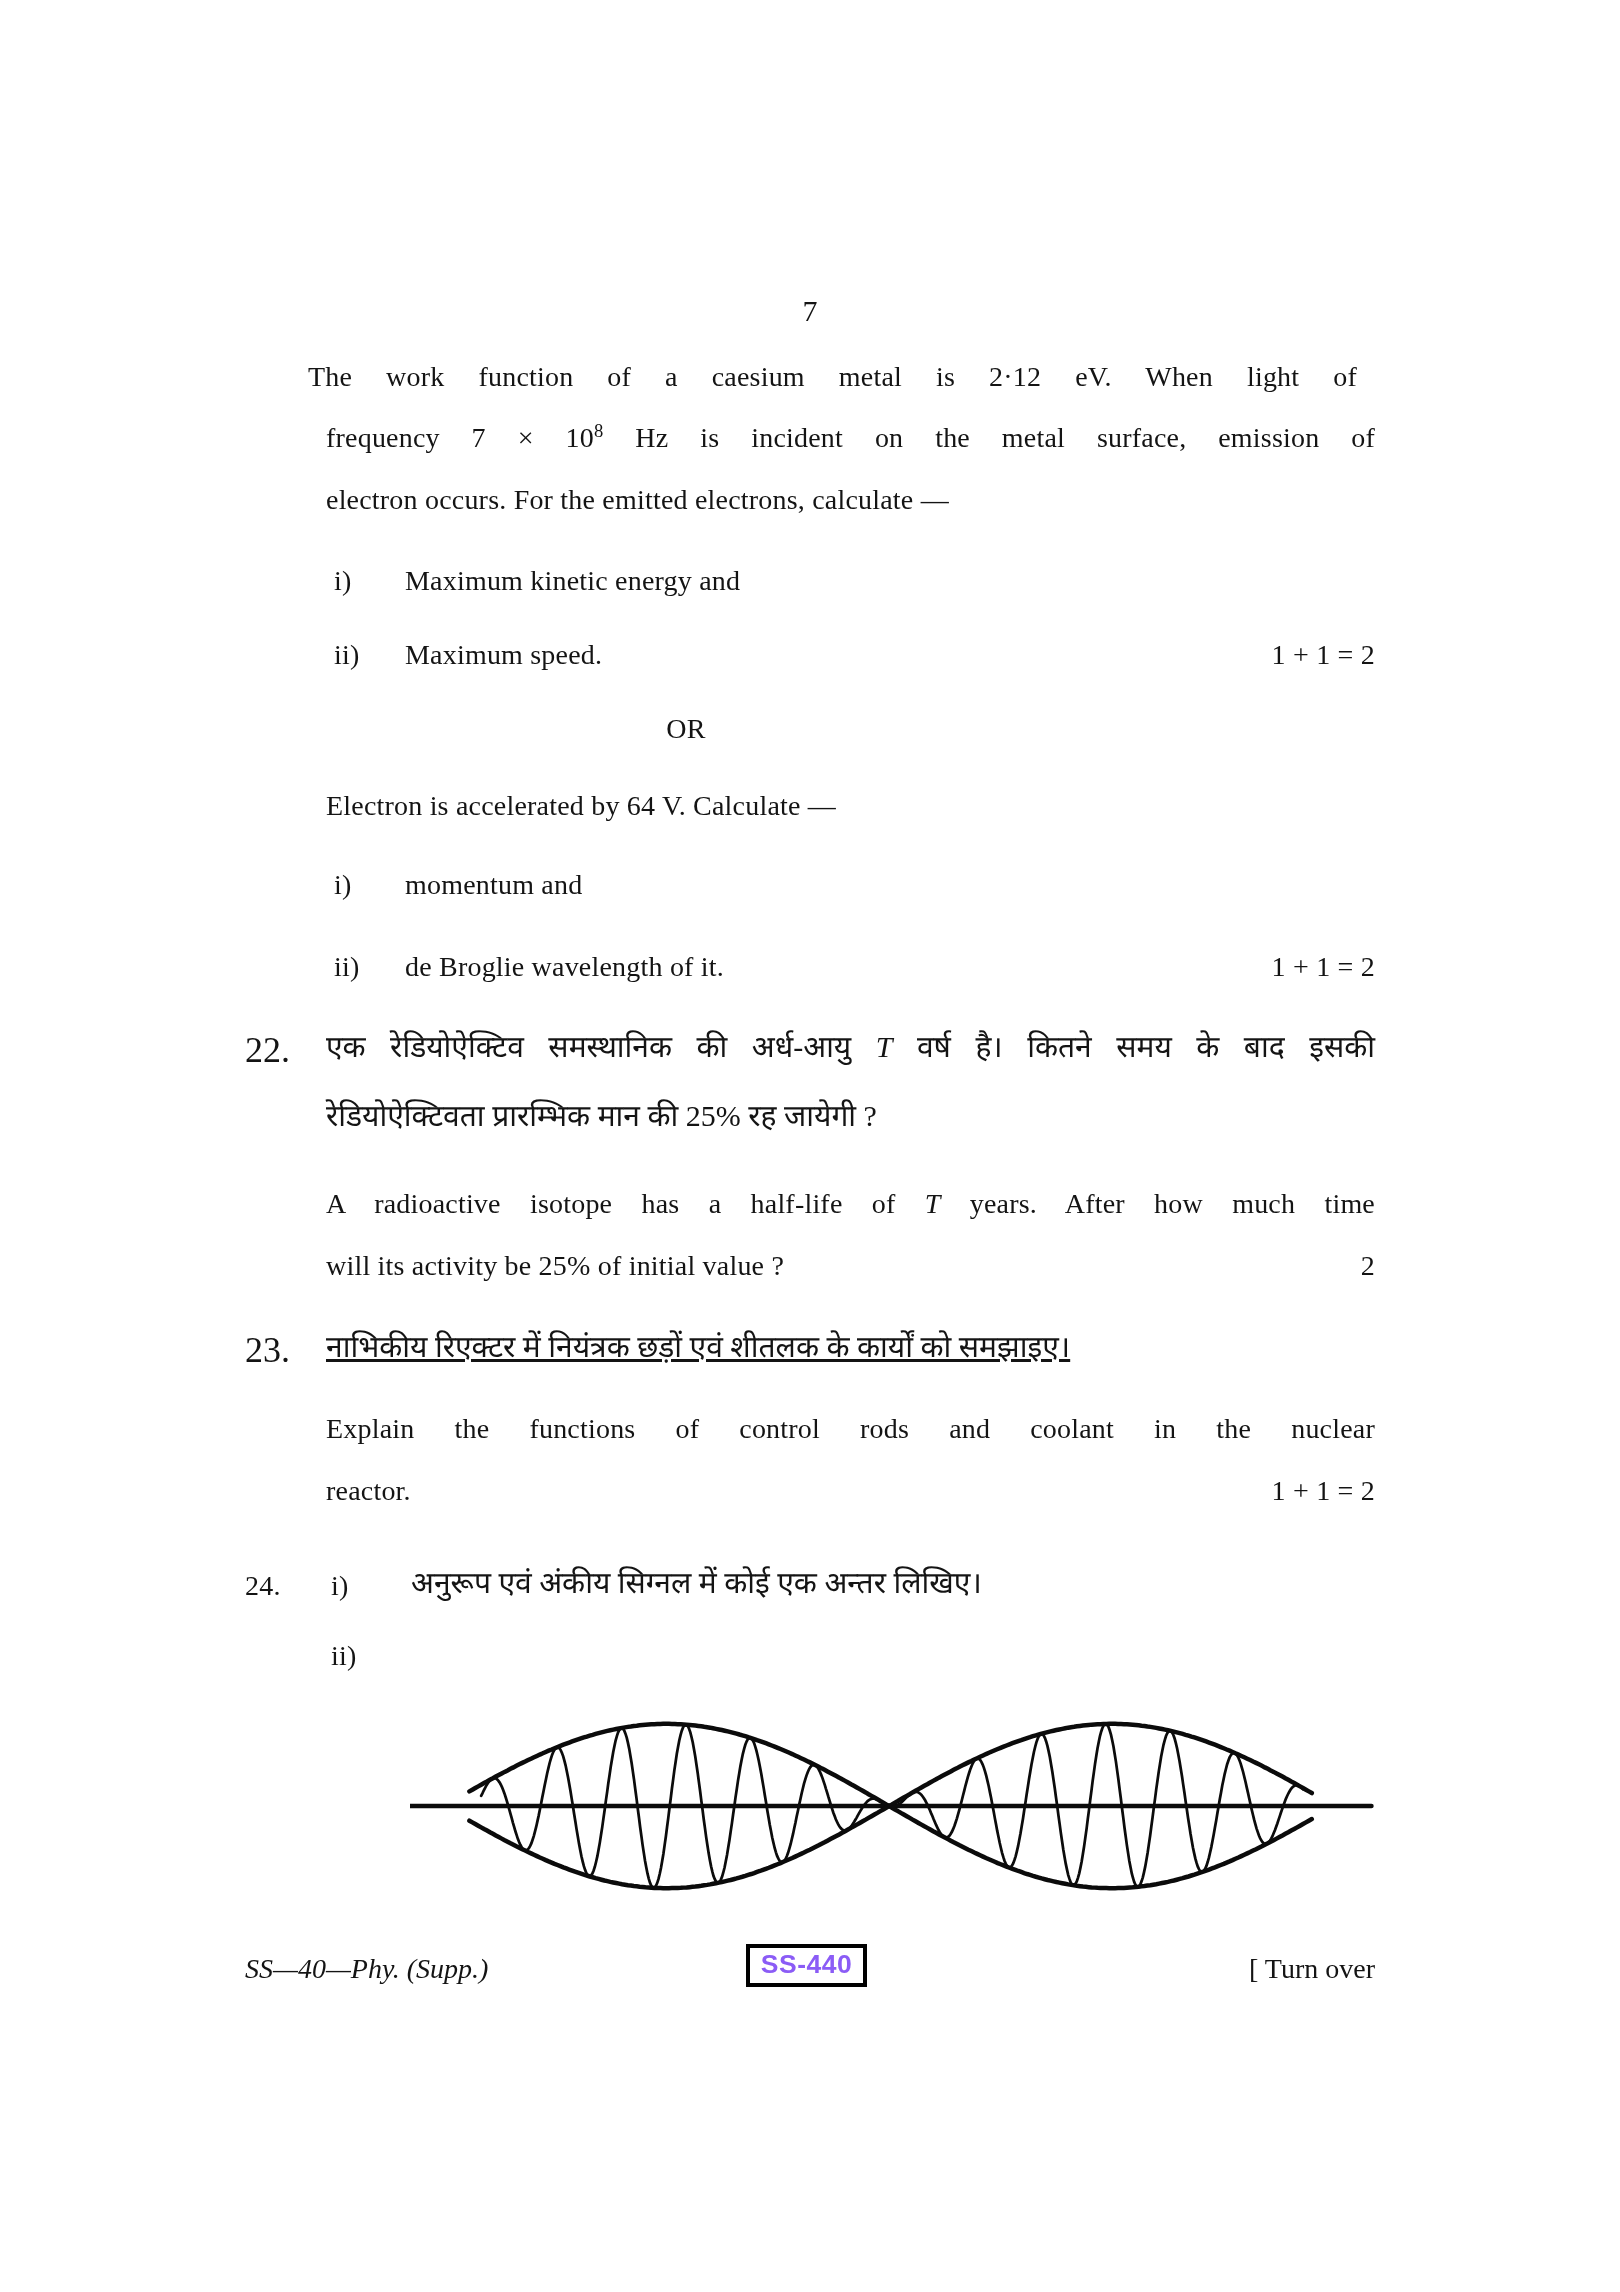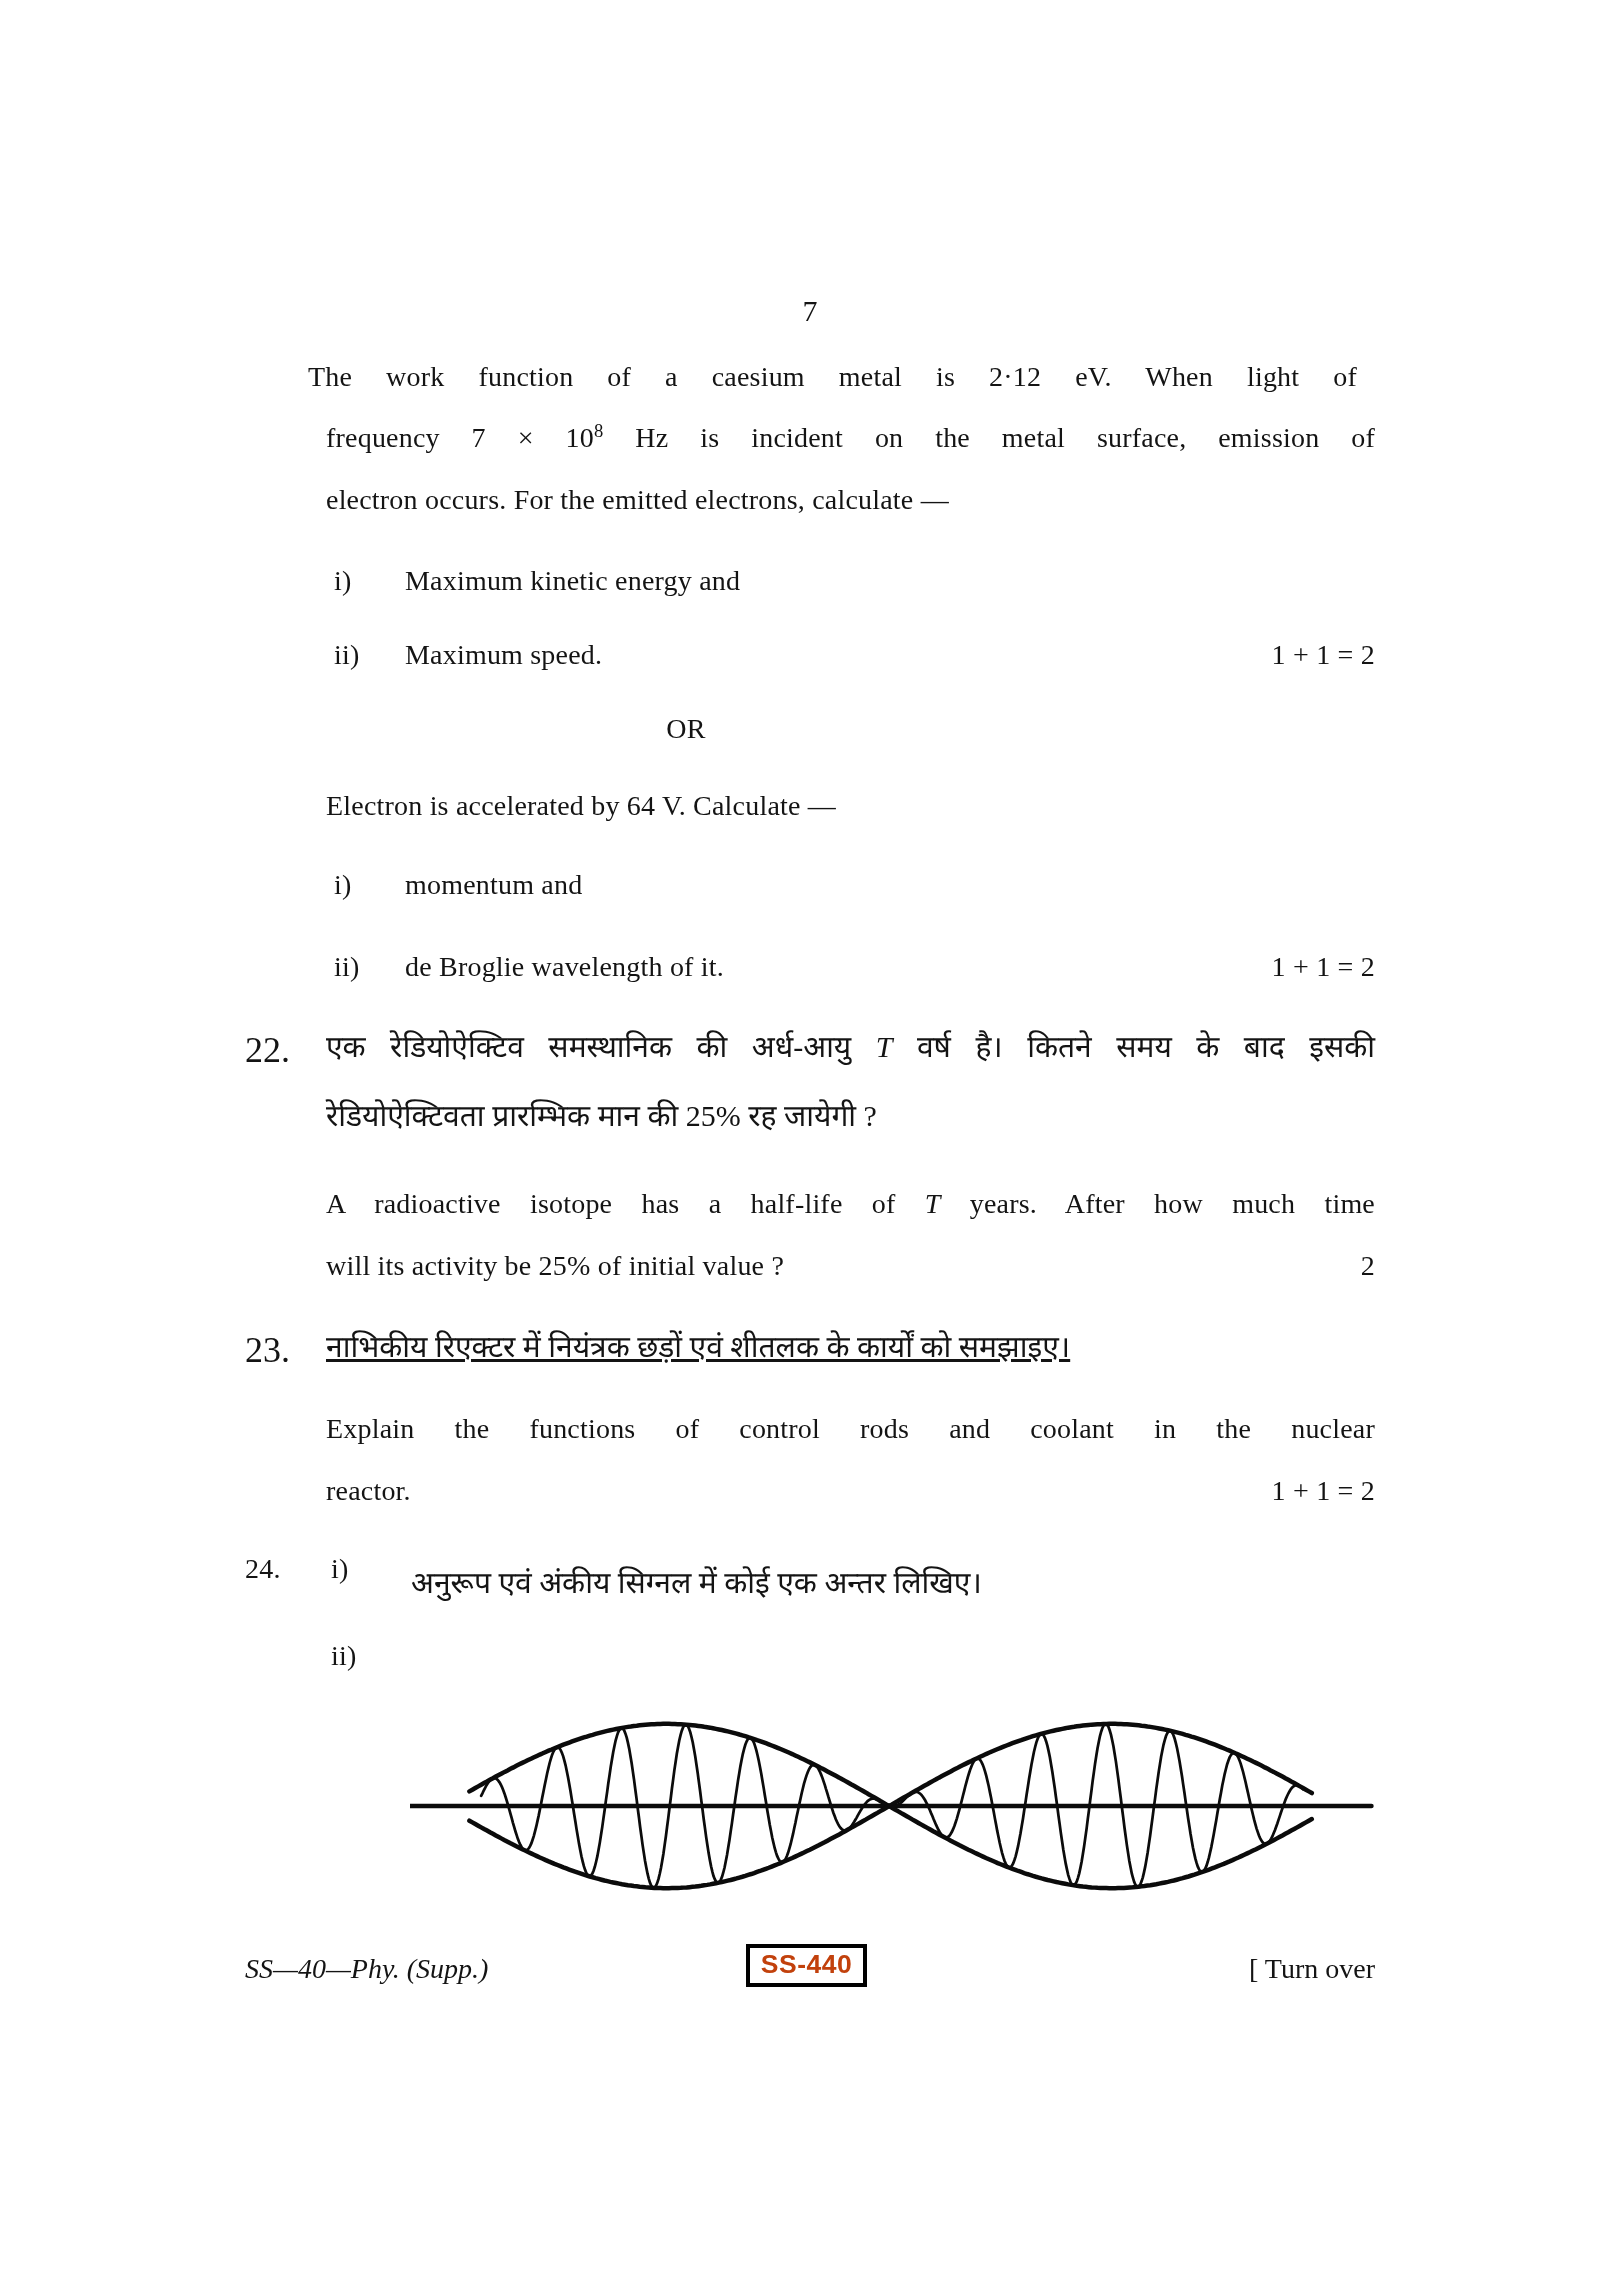--- a/index.html
+++ b/index.html
@@ -17,33 +17,33 @@
   .supnum { font-size:18.6px; vertical-align:super; line-height:0; }
   .var { font-style:italic; }
   
   .lrow { position:absolute; left:334px; width:1041px; display:flex; align-items:baseline; }
   .lmk  { flex:0 0 71px; }
   .ltx  { flex:0 1 auto; }
   .lmarks { margin-left:auto; white-space:nowrap; }
   
   .qnum { position:absolute; left:245px; width:69px; font-size:36px; }
   .qbody { position:absolute; left:326px; width:1049px; }
-  .q24row { position:absolute; left:245px; width:1130px; display:flex; align-items:flex-start; }
+  .q24row { position:absolute; left:245px; width:1130px; display:flex; align-items:flex-end; }
   .q24num { flex:0 0 86px; }
   .q24mk  { flex:0 0 80px; }
   .q24tx  { flex:0 1 auto;margin-top:8px; }
   
   .lastline { display:flex; align-items:baseline; }
   .lastline .lmarks { margin-left:auto; }
   
   .foot-left { font-style:italic; font-size:28px; }
   .foot-box {
     border:4.9px solid #000; padding:1px 10.8px 2.9px 10.8px;
     font-family:"Liberation Sans","DejaVu Sans",sans-serif;
-    font-weight:bold; font-size:26.5px; letter-spacing:0.5px; color:#c2410c;
+    font-weight:bold; font-size:26.5px; letter-spacing:0.5px; color:#8b5cf6;
   }
   .foot-right { font-size:28px; text-align:right; }
   svg .stroke { fill:none; stroke:#0b0b0b; stroke-linecap:round; }
 </style>
 </head>
 <body>
 
 <div class="page">
 
   <div class="abs pageno center" style="top:294px; left:0; width:1620px;">7</div>

